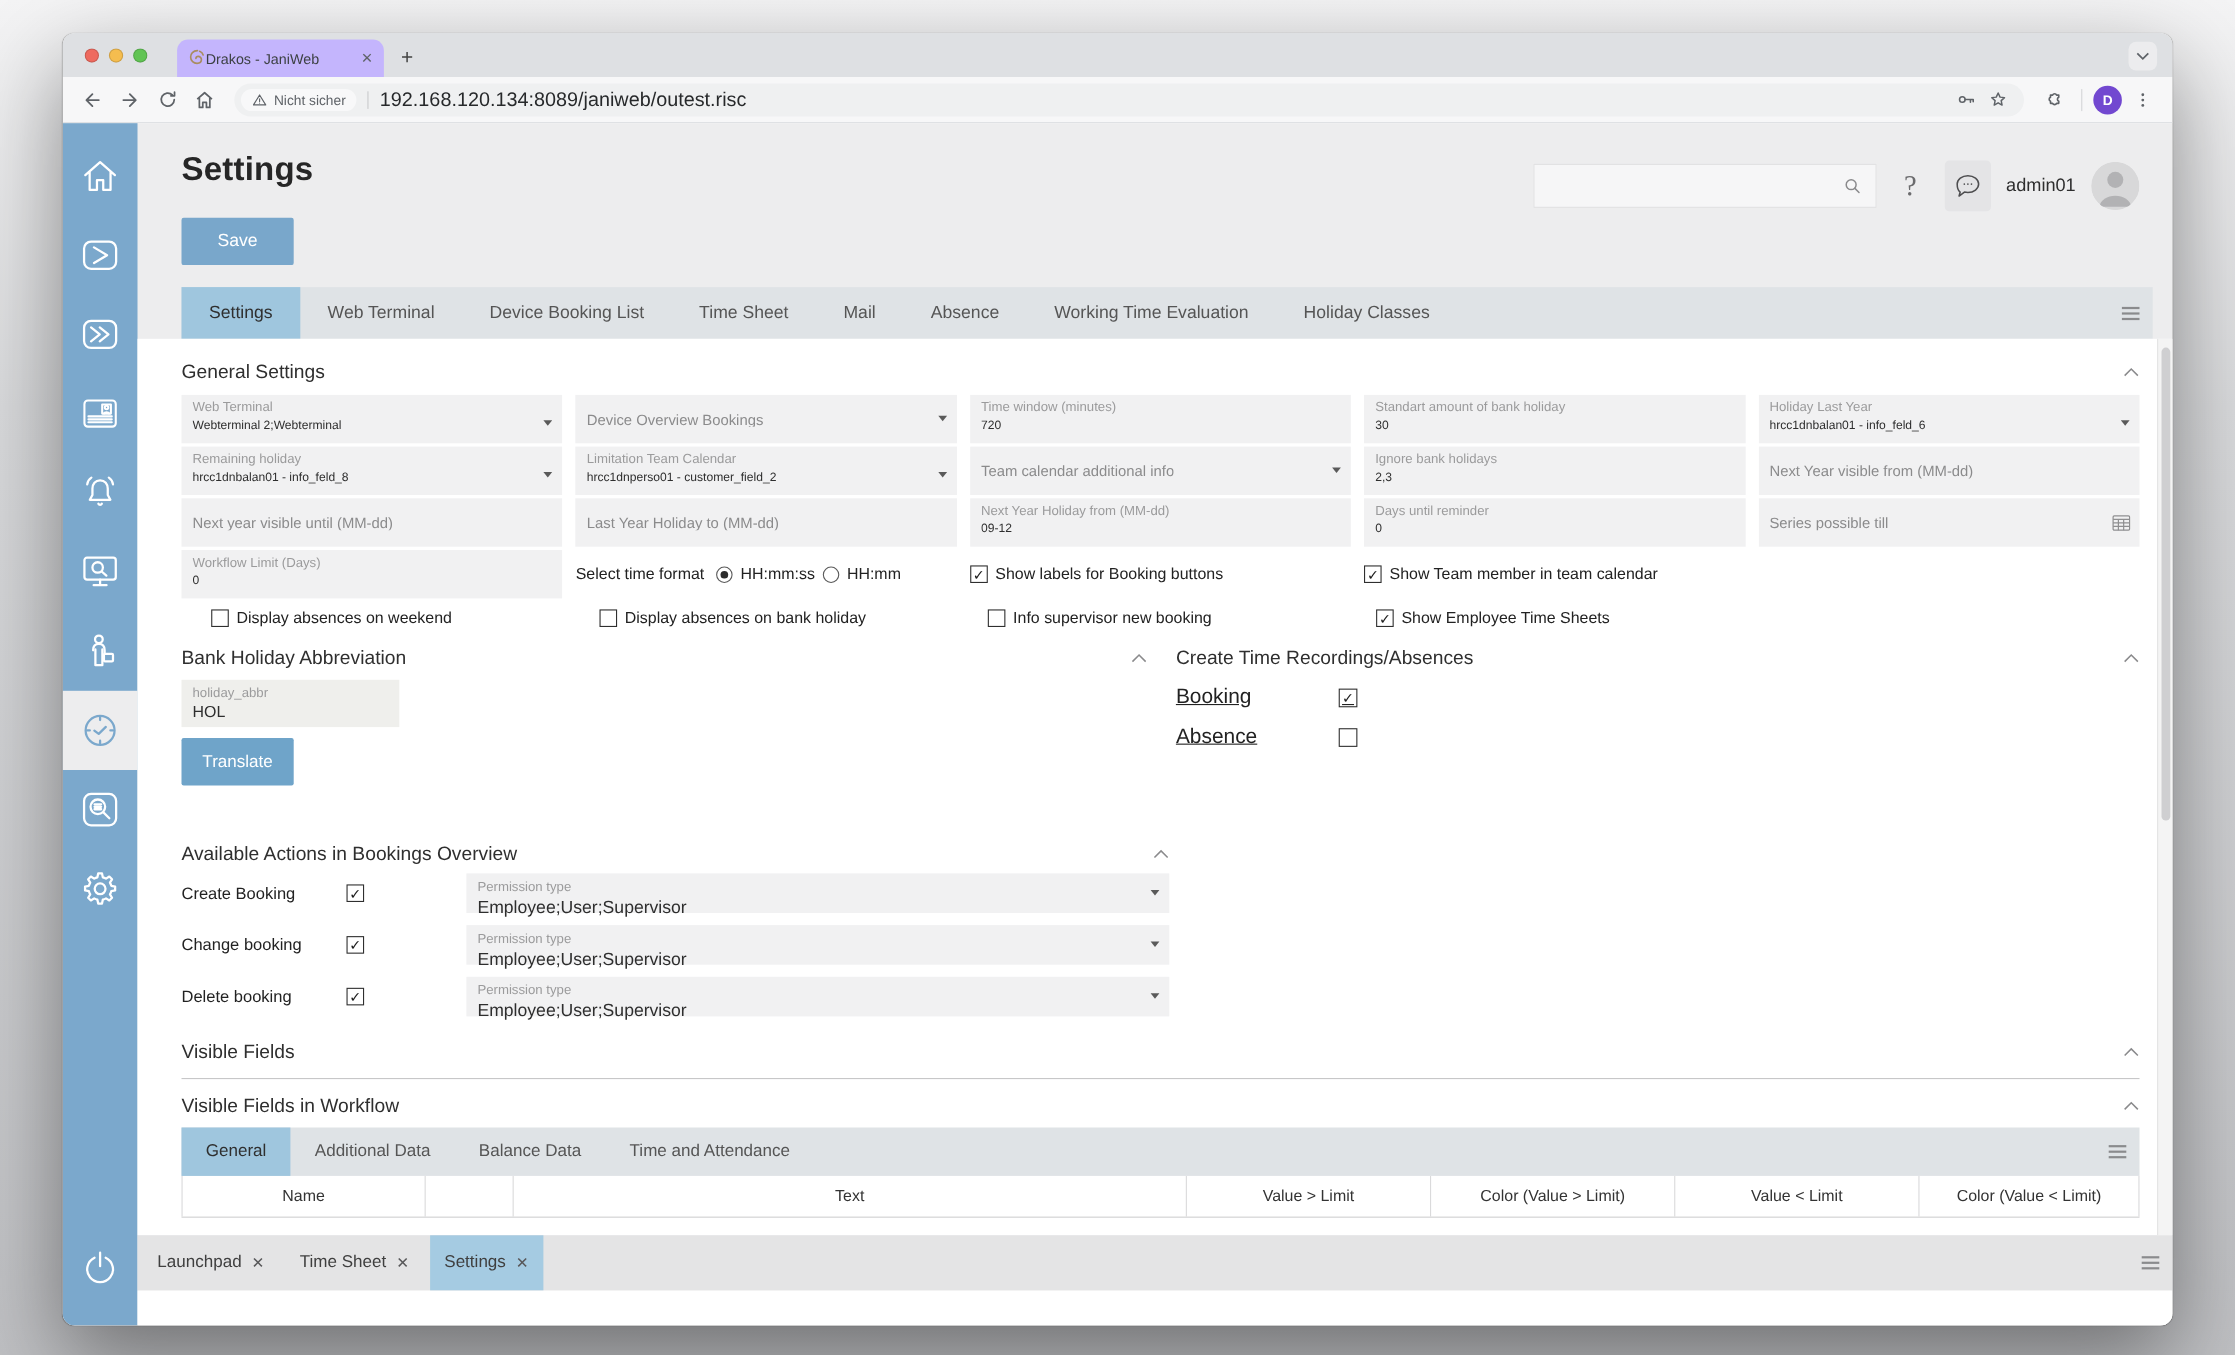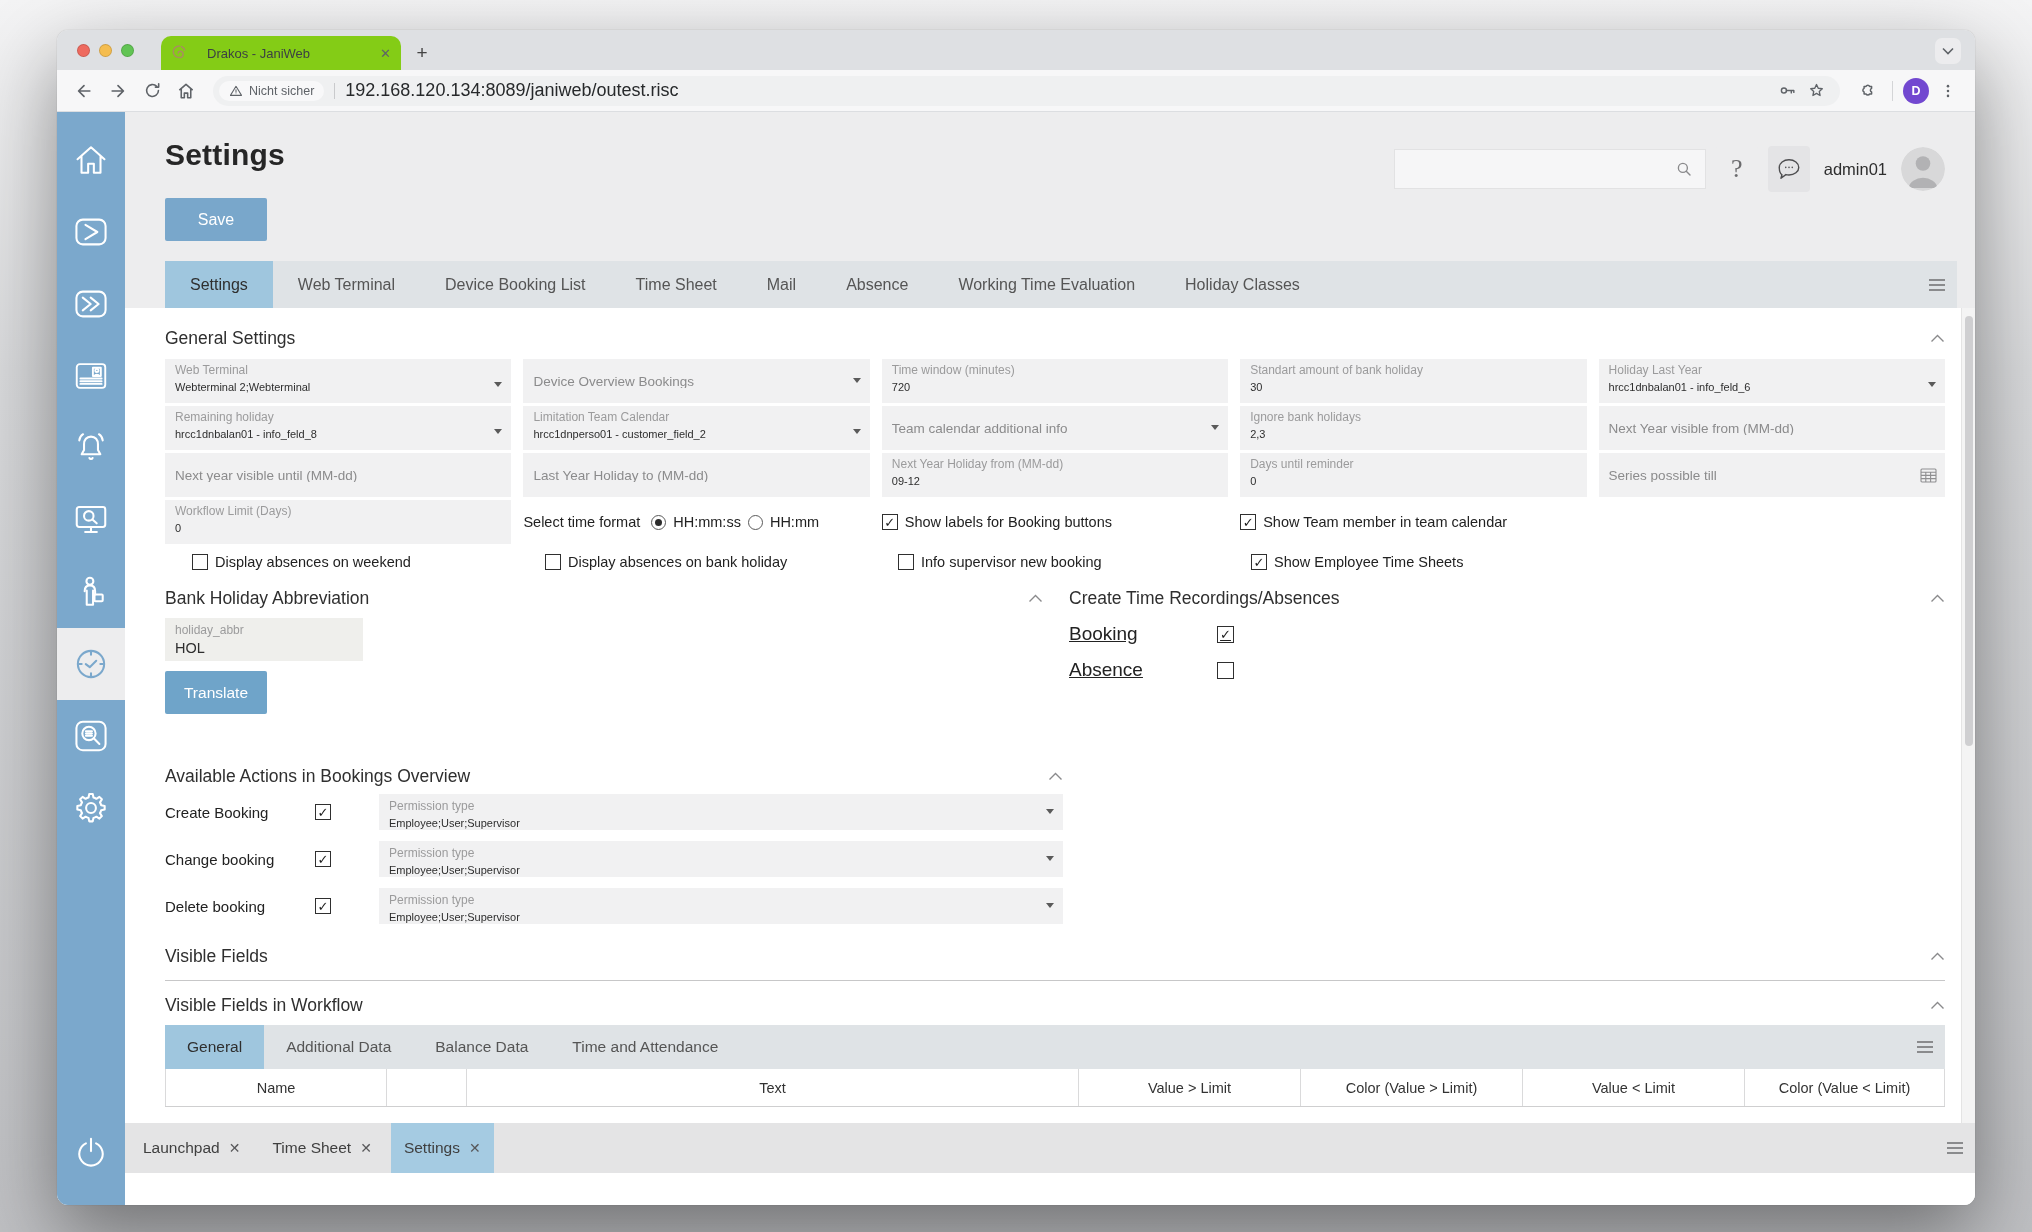--- a/index.html
+++ b/index.html
@@ -16,22 +16,22 @@
     position:absolute; left:57px; top:30px; width:1918px; height:1175px;
     border-radius:11px; overflow:hidden; background:#fff;
     box-shadow:0 30px 80px rgba(0,0,0,.42), 0 0 1px rgba(0,0,0,.35);
     display:flex; flex-direction:column;
   }
   .tabbar { height:40px; background:#dee0e3; position:relative; display:flex; align-items:flex-end; padding-left:104px; flex:none; }
   .lights { position:absolute; left:20px; top:14px; display:flex; gap:9px; }
   .light { width:13px; height:13px; border-radius:50%; border:.5px solid rgba(0,0,0,.15); }
   .light.red{background:#ee6a5f} .light.yellow{background:#f5bd4f} .light.green{background:#61c454}
   .btab {
-    width:240px; height:34px; background:#84cc16; border-radius:10px 10px 0 0;
-    display:flex; align-items:center; gap:20px; padding:0 10px; font-size:13px; color:#3c4043;
+    width:188px; height:34px; background:#c4b5fd; border-radius:10px 10px 0 0;
+    display:flex; align-items:center; gap:0; padding:0 10px; font-size:13px; color:#3c4043;
   }
   .btab .title { flex:1; white-space:nowrap; overflow:hidden; }
   .btab .x { color:#5f6368; font-size:13px; }
   .newtab { width:30px; height:30px; margin:0 0 2px 6px; display:flex; align-items:center; justify-content:center; color:#444; font-size:19px; border-radius:50%; }
   .tabsearch { position:absolute; right:14px; top:8px; width:26px; height:26px; border-radius:7px; background:#ececee; display:flex; align-items:center; justify-content:center; }
 
   .toolbar { height:42px; background:#f7f7f8; border-bottom:1px solid #dcdee1; display:flex; align-items:center; padding:0 12px; gap:4px; flex:none; }
   .navbtn { width:30px; height:30px; display:flex; align-items:center; justify-content:center; flex:none; }
   .urlpill { flex:1; height:30px; background:#eff0f1; border-radius:15px; display:flex; align-items:center; padding:0 6px 0 6px; margin:0 8px; min-width:0; }
   .badge { display:flex; align-items:center; gap:6px; background:#f8f8f9; border-radius:12px; padding:3px 10px; color:#5f6368; font-size:12.5px; }
@@ -97,23 +97,23 @@
   .bha-field .val { font-size:14.5px; color:#2e2e2e; margin-top:3px; }
   .translate-btn { width:102px; height:43px; background:#6fa4c9; color:#fff; border:none; border-radius:2px; font-size:15.5px; font-family:inherit; }
   .ctr-row { display:flex; align-items:center; margin-top:14px; font-size:19px; color:#222;text-decoration:underline; }
   .ctr-row .lbl { width:148px; }
   .ctr-row .cb { width:17px; height:17px; }
 
   .actions { margin-top:30px; }
   .act-head { display:flex; align-items:center; justify-content:space-between; width:898px; }
   .act-row { display:grid; grid-template-columns:150px 64px 684px; align-items:center; height:44px; margin-top:3px; font-size:15px; color:#222; }
   .act-row:first-of-type { margin-top:9px; }
-  .perm { position:relative; background:#f1f1f2; height:36px; padding:5px 26px 0 10px; }
+  .perm { position:relative; background:#f1f1f2; height:36px; padding:5px 26px 0 10px;margin-left:45px; }
   .perm .lbl { font-size:12px; color:#9b9b9c; }
-  .perm .val { font-size:11px; color:#2e2e2e; margin-top:4px; }
+  .perm .val { font-size:16px; color:#2e2e2e; margin-top:4px; }
 
   .vf { margin-top:18px; }
   .vf-divider { border:none; border-top:1px solid #c7c7c8; margin:13px 30px 0 0; }
   .wf { margin-top:14px; }
   .substrip { margin:9px 30px 0 0; height:44px; background:#dfe3e6; display:flex; position:relative; }
   .subtab { padding:0 22px; display:flex; align-items:center; font-size:15.5px; color:#555; }
   .subtab.active { background:#9fc6de; color:#2f2f2f; }
   .thead { display:grid; grid-template-columns:222px 80px 612px 222px 222px 222px 1fr; margin-right:30px; height:38px; border-bottom:1px solid #cfcfd0; }
   .th { border-right:1px solid #dadadb; display:flex; align-items:center; justify-content:center; font-size:14.5px; color:#333; }
   .th:first-child { border-left:1px solid #dadadb; }

